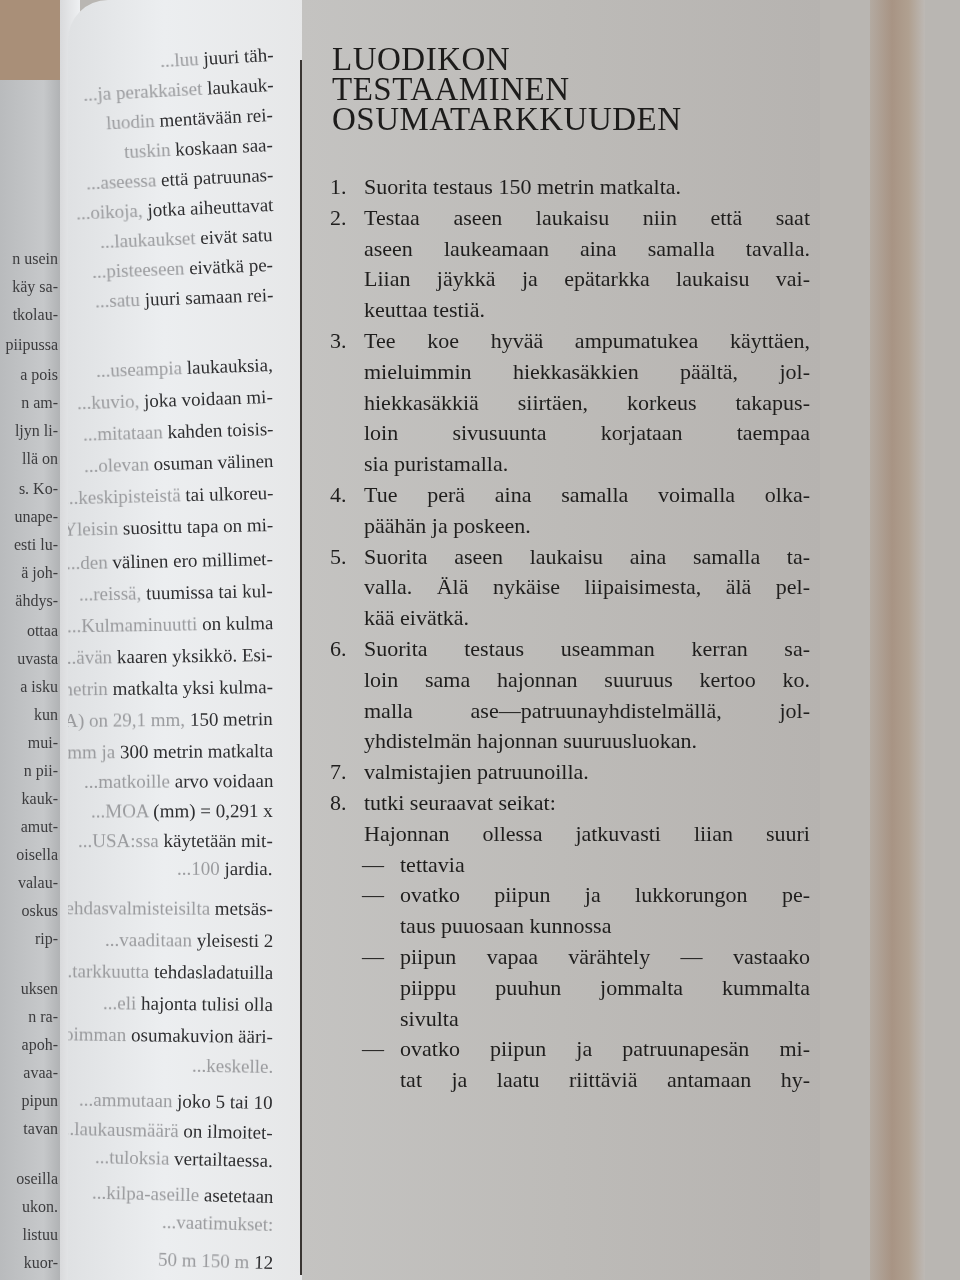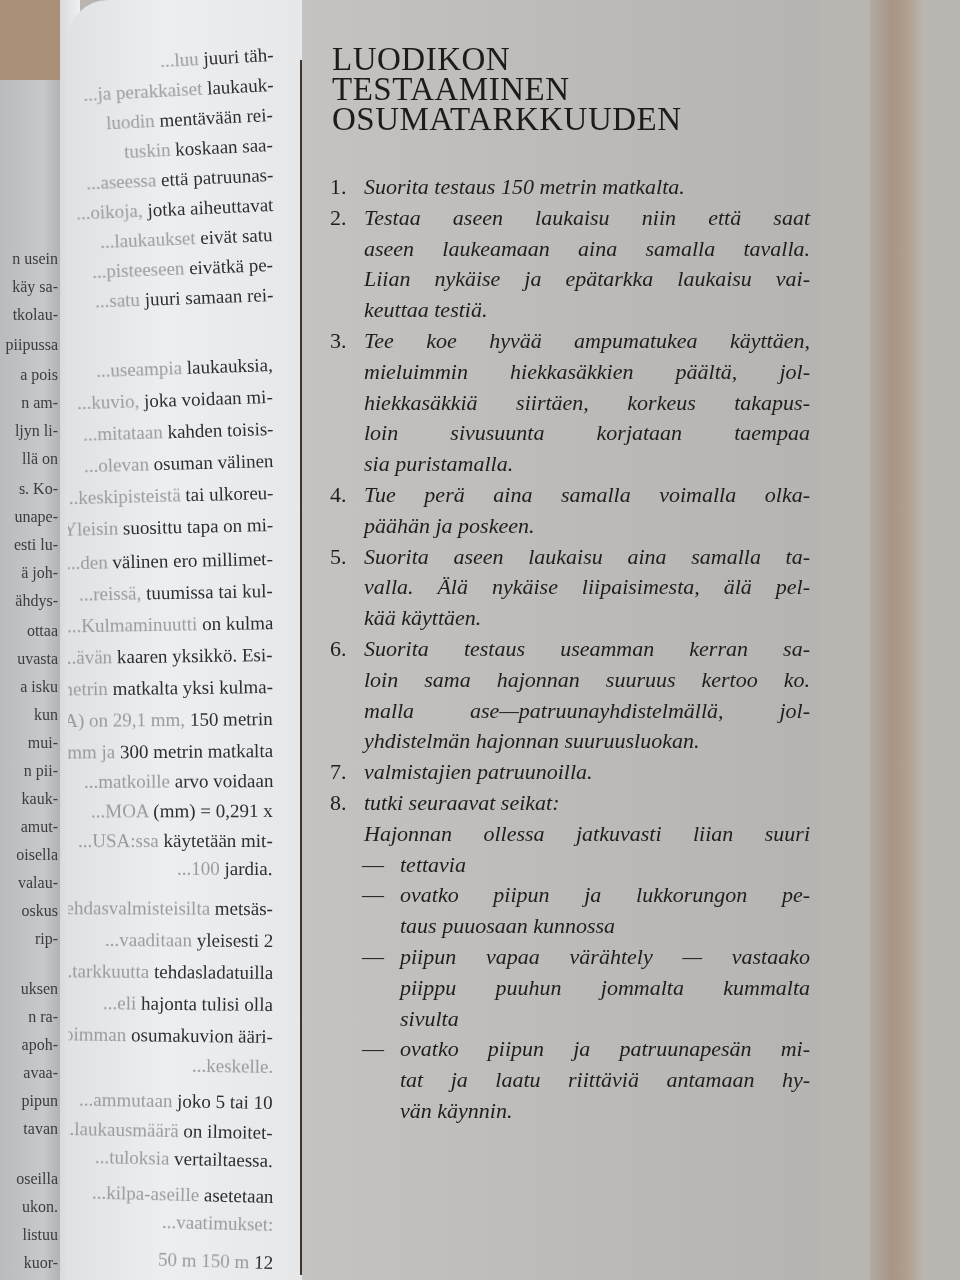--- a/index.html
+++ b/index.html
@@ -55,21 +55,21 @@
     font-size:33px; line-height:30px; letter-spacing:0.5px;
     color:#1d1c1b; font-weight:normal;
   }
   .title div { white-space:nowrap; }
   .list {
     position:absolute; left:330px; top:172px; width:480px;
     font-size:22px; line-height:30.8px; color:#1f1e1d;
   }
   .item { position:relative; padding-left:34px; margin-bottom:0; }
   .item .num { position:absolute; left:0; top:0; }
-  .item .ln2 { display:block; white-space:nowrap; text-align:justify; text-align-last:justify;font-style:italic; }
+  .item .ln2 { display:block; white-space:nowrap; text-align:justify; text-align-last:justify; }
   .item .ln2.last { text-align-last:left; }
   .sub { position:relative; padding-left:70px; margin-left:-34px; }
   .sub .dash { position:absolute; left:32px; top:0; }
 </style>
 </head>
 <body>
 
 <div class="bg-top-left"></div>
 <div class="far-left-page" id="farLeft">
     <div class="frag" style="top: 170px;">n usein</div>
@@ -165,41 +165,41 @@
 
 <div class="list" id="list">
     <div class="item">
       <span class="num">1.</span>
       <span class="ln2 last">Suorita testaus 150 metrin matkalta.</span>
     </div>
     <div class="item">
       <span class="num">2.</span>
       <span class="ln2">Testaa aseen laukaisu niin että saat</span>
       <span class="ln2">aseen laukeamaan aina samalla tavalla.</span>
-      <span class="ln2">Liian nykäise ja epätarkka laukaisu vai-</span>
+      <span class="ln2">Liian jäykkä ja epätarkka laukaisu vai-</span>
       <span class="ln2 last">keuttaa testiä.</span>
     </div>
     <div class="item">
       <span class="num">3.</span>
       <span class="ln2">Tee koe hyvää ampumatukea käyttäen,</span>
       <span class="ln2">mieluimmin hiekkasäkkien päältä, jol-</span>
       <span class="ln2">hiekkasäkkiä siirtäen, korkeus takapus-</span>
       <span class="ln2">loin sivusuunta korjataan taempaa</span>
       <span class="ln2 last">sia puristamalla.</span>
     </div>
     <div class="item">
       <span class="num">4.</span>
       <span class="ln2">Tue perä aina samalla voimalla olka-</span>
       <span class="ln2 last">päähän ja poskeen.</span>
     </div>
     <div class="item">
       <span class="num">5.</span>
       <span class="ln2">Suorita aseen laukaisu aina samalla ta-</span>
       <span class="ln2">valla. Älä nykäise liipaisimesta, älä pel-</span>
-      <span class="ln2 last">kää käyttäen.</span>
+      <span class="ln2 last">kää eivätkä.</span>
     </div>
     <div class="item">
       <span class="num">6.</span>
       <span class="ln2">Suorita testaus useamman kerran sa-</span>
       <span class="ln2">loin sama hajonnan suuruus kertoo ko.</span>
       <span class="ln2">malla ase—patruunayhdistelmällä, jol-</span>
       <span class="ln2 last">yhdistelmän hajonnan suuruusluokan.</span>
     </div>
     <div class="item">
       <span class="num">7.</span>
@@ -221,16 +221,15 @@
       <div class="sub">
         <span class="dash">—</span>
         <span class="ln2">piipun vapaa värähtely — vastaako</span>
         <span class="ln2">piippu puuhun jommalta kummalta</span>
         <span class="ln2 last">sivulta</span>
       </div>
       <div class="sub">
         <span class="dash">—</span>
         <span class="ln2">ovatko piipun ja patruunapesän mi-</span>
         <span class="ln2">tat ja laatu riittäviä antamaan hy-</span>
-        <span class="ln2 last">vän käynnin.</span>
       </div>
     </div>
   </div>
 
 </body></html>

